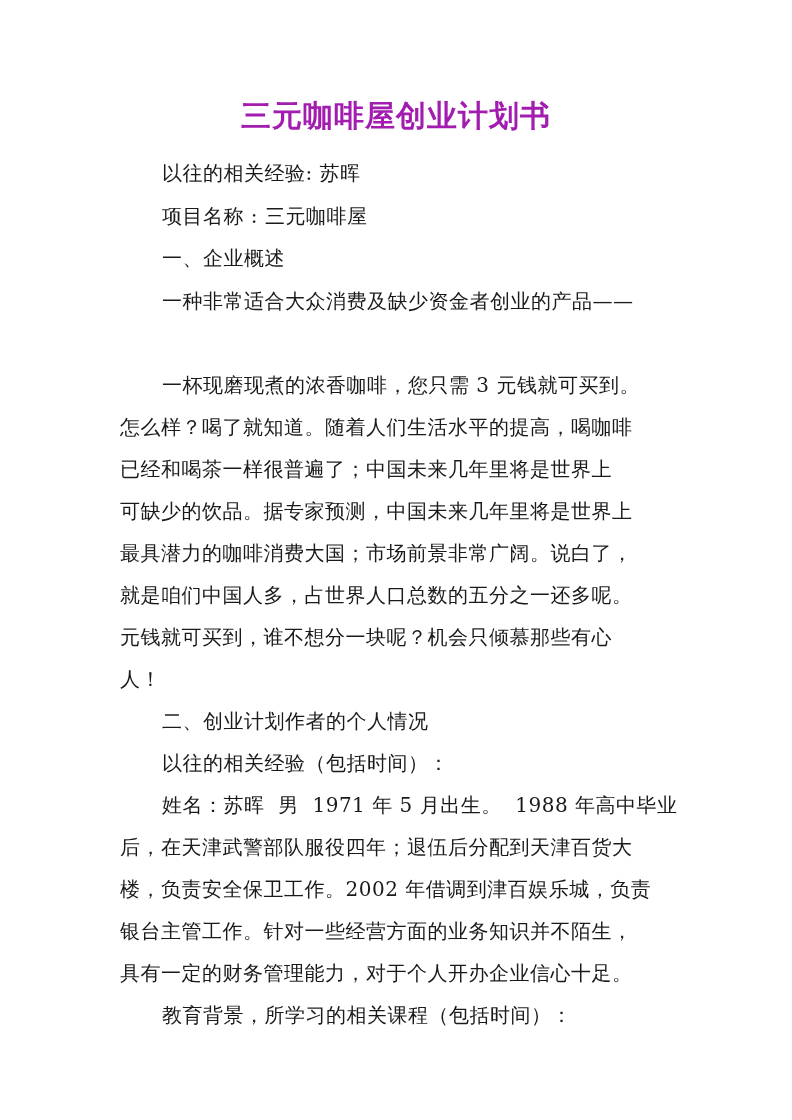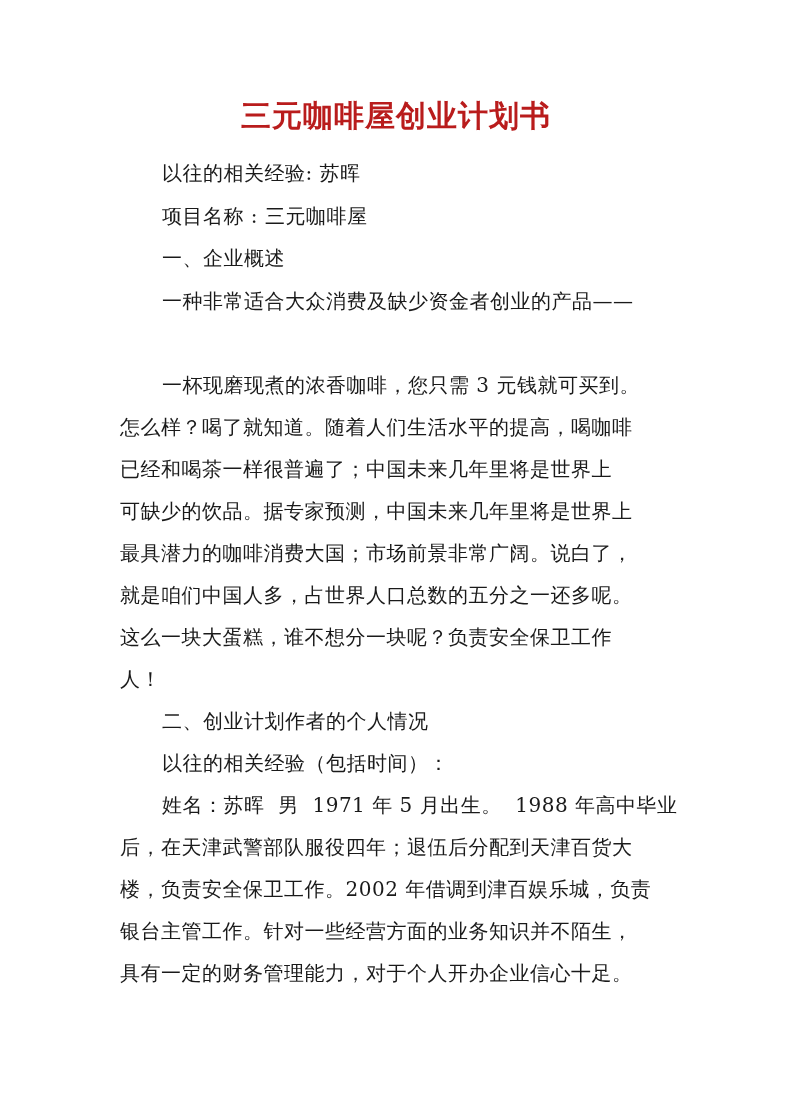--- a/index.html
+++ b/index.html
@@ -1,21 +1,21 @@
 <!DOCTYPE html>
 <html><head>
   <meta charset="utf-8">
   <style>
     html, body { margin: 0; padding: 0; background: #ffffff; }
     body { width: 792px; height: 1120px; position: relative; overflow: hidden; color: #111; }
     .page { position: absolute; left: 0; top: 0; width: 792px; height: 1120px; }
     .title {
       position: absolute; left: 0; width: 792px; top: 96px;
       text-align: center; font-family: "DejaVu Sans", sans-serif;
-      font-size: 30px; font-weight: bold; letter-spacing: 1px; color: #b91c1c;
+      font-size: 30px; font-weight: bold; letter-spacing: 1px; color: #a21caf;
       line-height: 40px;
     }
     .line {
       position: absolute; font-family: "DejaVu Serif", serif;
       font-size: 20px; line-height: 26px; color: #1a1a1a; white-space: nowrap;
       letter-spacing: 0.5px;
     }
     .indent { left: 162px; }
     .flush { left: 120px; }
   </style>
@@ -28,22 +28,23 @@
   <div class="line indent" style="top:160px">以往的相关经验: 苏晖</div>
   <div class="line indent" style="top:203px">项目名称 : 三元咖啡屋</div>
   <div class="line indent" style="top:245px">一、企业概述</div>
   <div class="line indent" style="top:288px">一种非常适合大众消费及缺少资金者创业的产品——</div>
   <div class="line indent" style="top:372px">一杯现磨现煮的浓香咖啡，您只需 3 元钱就可买到。</div>
   <div class="line flush" style="top:414px">怎么样？喝了就知道。随着人们生活水平的提高，喝咖啡</div>
   <div class="line flush" style="top:456px">已经和喝茶一样很普遍了；中国未来几年里将是世界上</div>
   <div class="line flush" style="top:498px">可缺少的饮品。据专家预测，中国未来几年里将是世界上</div>
   <div class="line flush" style="top:540px">最具潜力的咖啡消费大国；市场前景非常广阔。说白了，</div>
   <div class="line flush" style="top:582px">就是咱们中国人多，占世界人口总数的五分之一还多呢。</div>
-  <div class="line flush" style="top:624px">这么一块大蛋糕，谁不想分一块呢？负责安全保卫工作</div>
+  <div class="line flush" style="top:624px">元钱就可买到，谁不想分一块呢？机会只倾慕那些有心</div>
   <div class="line flush" style="top:666px">人！</div>
   <div class="line indent" style="top:708px">二、创业计划作者的个人情况</div>
   <div class="line indent" style="top:750px">以往的相关经验（包括时间）：</div>
   <div class="line indent" style="top:792px; white-space:pre">姓名：苏晖  男  1971 年 5 月出生。  1988 年高中毕业</div>
   <div class="line flush" style="top:834px">后，在天津武警部队服役四年；退伍后分配到天津百货大</div>
   <div class="line flush" style="top:876px">楼，负责安全保卫工作。2002 年借调到津百娱乐城，负责</div>
   <div class="line flush" style="top:918px">银台主管工作。针对一些经营方面的业务知识并不陌生，</div>
   <div class="line flush" style="top:960px">具有一定的财务管理能力，对于个人开办企业信心十足。</div>
+  <div class="line indent" style="top:1002px">教育背景，所学习的相关课程（包括时间）：</div>
 </div>
 
 </body></html>

